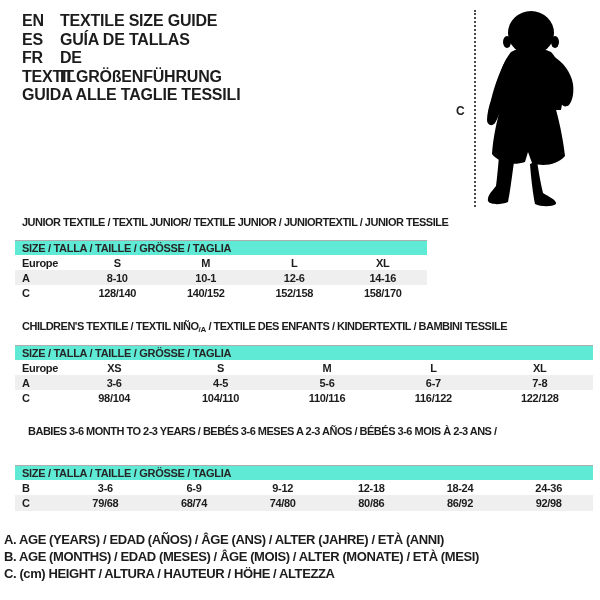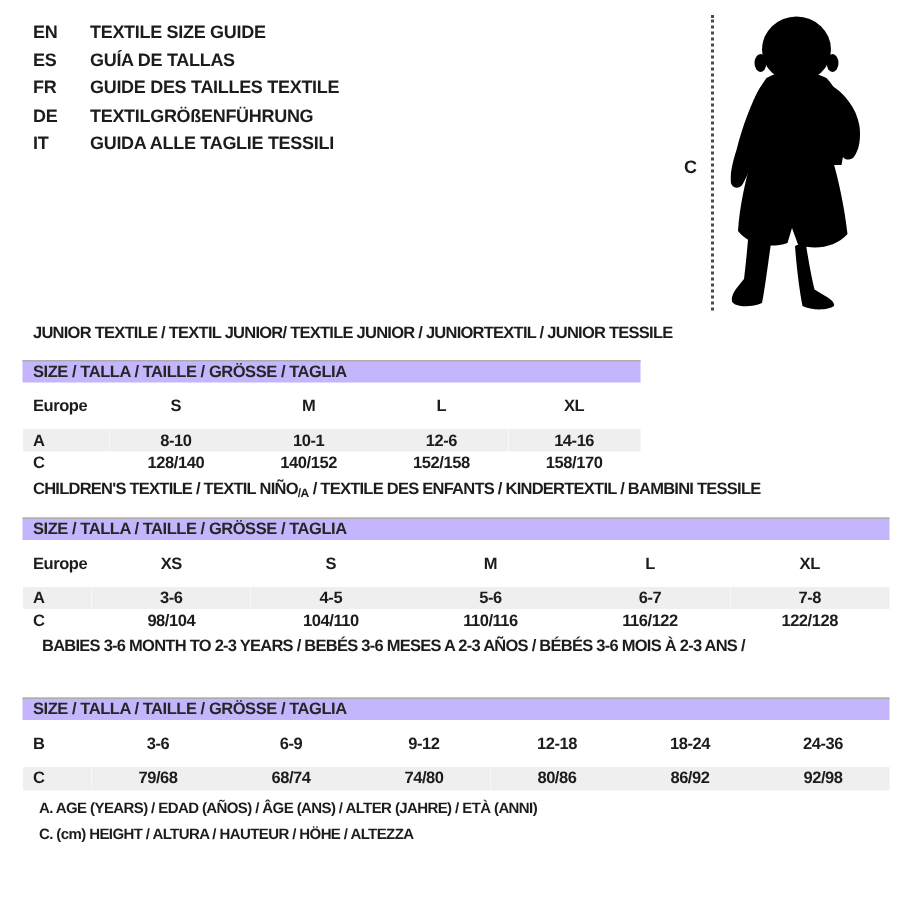--- a/index.html
+++ b/index.html
@@ -5,58 +5,57 @@
   html,body{margin:0;padding:0;}
   body{
     width:600px;height:600px;position:relative;overflow:hidden;
     background:#ffffff;color:#1c1c1c;
     font-family:"Liberation Sans","DejaVu Sans",sans-serif;
   }
   .abs{position:absolute;}
 
   
   .lang{left:22px;top:12px;display:grid;grid-template-columns:38px auto;
-        line-height:18.6px;font-size:12px;font-weight:bold;letter-spacing:-0.2px;}
+        line-height:18.6px;font-size:16px;font-weight:bold;letter-spacing:-0.2px;}
   .lang span{white-space:nowrap;}
 
   
   .dotline{left:474px;top:10px;height:197px;width:0;border-left:2px dotted #4a4a4a;}
   .c-label{left:456px;top:104px;font-size:12px;font-weight:bold;}
 
   
   .sec-title{font-size:11px;font-weight:bold;letter-spacing:-0.5px;white-space:nowrap;}
   .sec-title .sub{font-size:8px;vertical-align:-2px;letter-spacing:-0.3px;}
 
   
-  .size-bar{height:15px;line-height:14px;background:#c4b5fd;border-top:1px solid #adadad;
+  .size-bar{height:15px;line-height:14px;background:#5eead4;border-top:1px solid #adadad;
             box-sizing:border-box;padding-left:7px;font-size:11px;font-weight:bold;
             letter-spacing:-0.3px;color:#262626;white-space:nowrap;}
 
   
   table.size{border-collapse:collapse;table-layout:fixed;font-size:11px;
              font-weight:bold;letter-spacing:-0.3px;color:#1c1c1c;}
   table.size td{padding:0;text-align:center;vertical-align:middle;overflow:hidden;}
   table.size td.lbl{text-align:left;padding-left:7px;}
   table.size tr.alt td{background:#efefef;}
-  tr.h17{height:31px;} tr.h15{height:15px;} tr.h16{height:16px;}
+  tr.h17{height:15px;} tr.h15{height:15px;} tr.h16{height:16px;}
 
   
-  .foot{left:26px;top:531px;font-size:10px;font-weight:bold;letter-spacing:-0.4px;
+  .foot{left:4px;top:531px;font-size:13px;font-weight:bold;letter-spacing:-0.4px;
         line-height:17.2px;white-space:nowrap;}
 </style>
 </head>
 <body>
 
 <div class="abs lang">
   <span>EN</span>
   <span>TEXTILE SIZE GUIDE</span>
   <span>ES</span>
   <span>GUÍA DE TALLAS</span>
   <span>FR</span>
-  <span>GUIDE DES TAILLES TEXTILE</span>
   <span>DE</span>
   <span>TEXTILGRÖßENFÜHRUNG</span>
   <span>IT</span>
   <span>GUIDA ALLE TAGLIE TESSILI</span>
 </div>
 
 <div class="abs dotline"></div>
 <div class="abs c-label">C</div>
 <svg class="abs" style="left:487px;top:8px" width="105" height="200" viewBox="0 0 105 200" aria-hidden="true">
   <g fill="#000000">
@@ -179,14 +178,15 @@
     <td>74/80</td>
     <td>80/86</td>
     <td>86/92</td>
     <td>92/98</td>
   </tr>
 </tbody>
   </table>
 
 <div class="abs foot">
   <div>A. AGE (YEARS) / EDAD (AÑOS) / ÂGE (ANS) / ALTER (JAHRE) / ETÀ (ANNI)</div>
+  <div>B. AGE (MONTHS) / EDAD (MESES) / ÂGE (MOIS) / ALTER (MONATE) / ETÀ (MESI)</div>
   <div>C. (cm) HEIGHT / ALTURA / HAUTEUR / HÖHE / ALTEZZA</div>
 </div>
 
 </body></html>

